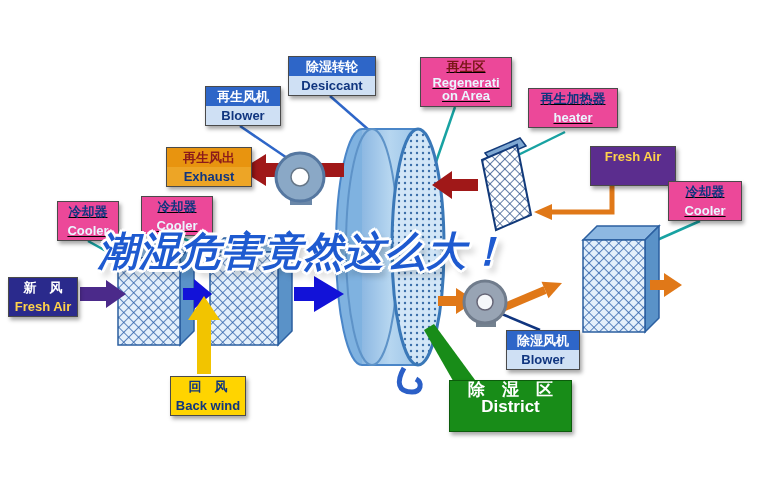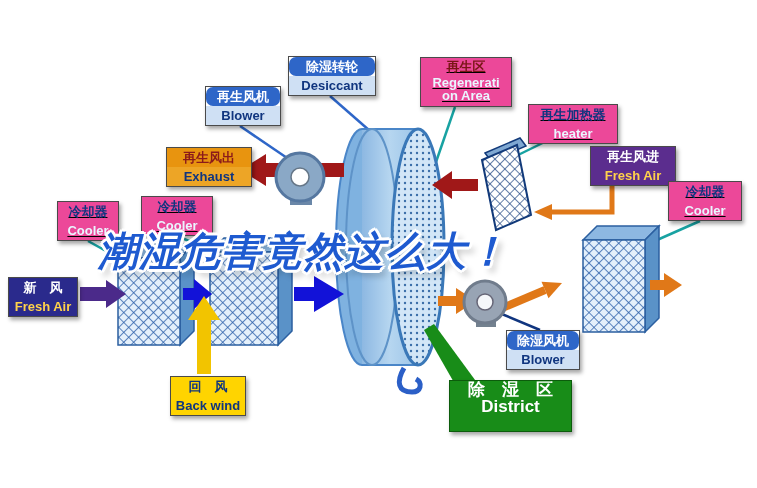--- a/index.html
+++ b/index.html
@@ -4,21 +4,21 @@
 <style>
   html,body{margin:0;padding:0;background:#fff;}
   .stage{position:relative;width:757px;height:488px;background:#ffffff;overflow:hidden;
          font-family:"Liberation Sans",sans-serif;}
   .art{position:absolute;left:0;top:0;}
   .lbl{position:absolute;border:1px solid #4a4a4a;box-shadow:2px 3px 4px rgba(0,0,0,.35);
        text-align:center;font-weight:bold;box-sizing:border-box;z-index:5;}
   .lbl span{display:block;height:19px;line-height:19px;font-size:13px;white-space:nowrap;overflow:hidden;}
   .lbl span.r2{font-size:13px;}
   
-  .v-blue .r1{background:#2e66c8;color:#ffffff;border-radius:7px;}
+  .v-blue .r1{background:#2e66c8;color:#ffffff;}
   .v-blue .r2{background:#cfe0f4;color:#10357f;}
   
   .v-teal{background:#ec4899;text-decoration:underline;}
   .v-teal .r1{color:#10357f;}
   .v-teal .r2{color:#eaf6ff;}
   .v-teal.zh-red .r1{color:#7a1616;}
   
   .v-orange .r1{background:#e8940f;color:#8b1a1a;}
   .v-orange .r2{background:#eda526;color:#10357f;}
   
@@ -157,32 +157,31 @@
   <div class="lbl v-blue" style="left:288px;top:56px;width:88px;height:40px;">
     <span class="r1">除湿转轮</span>
     <span class="r2">Desiccant</span>
   </div>
 
   <div class="lbl v-teal zh-red tall" style="left:420px;top:57px;width:92px;height:50px;">
     <span class="r1">再生区</span>
     <span class="r2">Regeneration Area</span>
   </div>
 
-  <div class="lbl v-teal" style="left:528px;top:104px;width:90px;height:40px;">
+  <div class="lbl v-teal" style="left:528px;top:88px;width:90px;height:40px;">
     <span class="r1">再生加热器</span>
     <span class="r2">heater</span>
   </div>
 
   <div class="lbl v-orange" style="left:166px;top:147px;width:86px;height:40px;">
     <span class="r1">再生风出</span>
     <span class="r2">Exhaust</span>
   </div>
 
   <div class="lbl v-purple" style="left:590px;top:146px;width:86px;height:40px;">
-    <span class="r1">再生风进</span>
     <span class="r2">Fresh Air</span>
   </div>
 
   <div class="lbl v-teal" style="left:57px;top:201px;width:62px;height:40px;">
     <span class="r1">冷却器</span>
     <span class="r2">Cooler</span>
   </div>
 
   <div class="lbl v-teal" style="left:141px;top:196px;width:72px;height:40px;">
     <span class="r1">冷却器</span>

